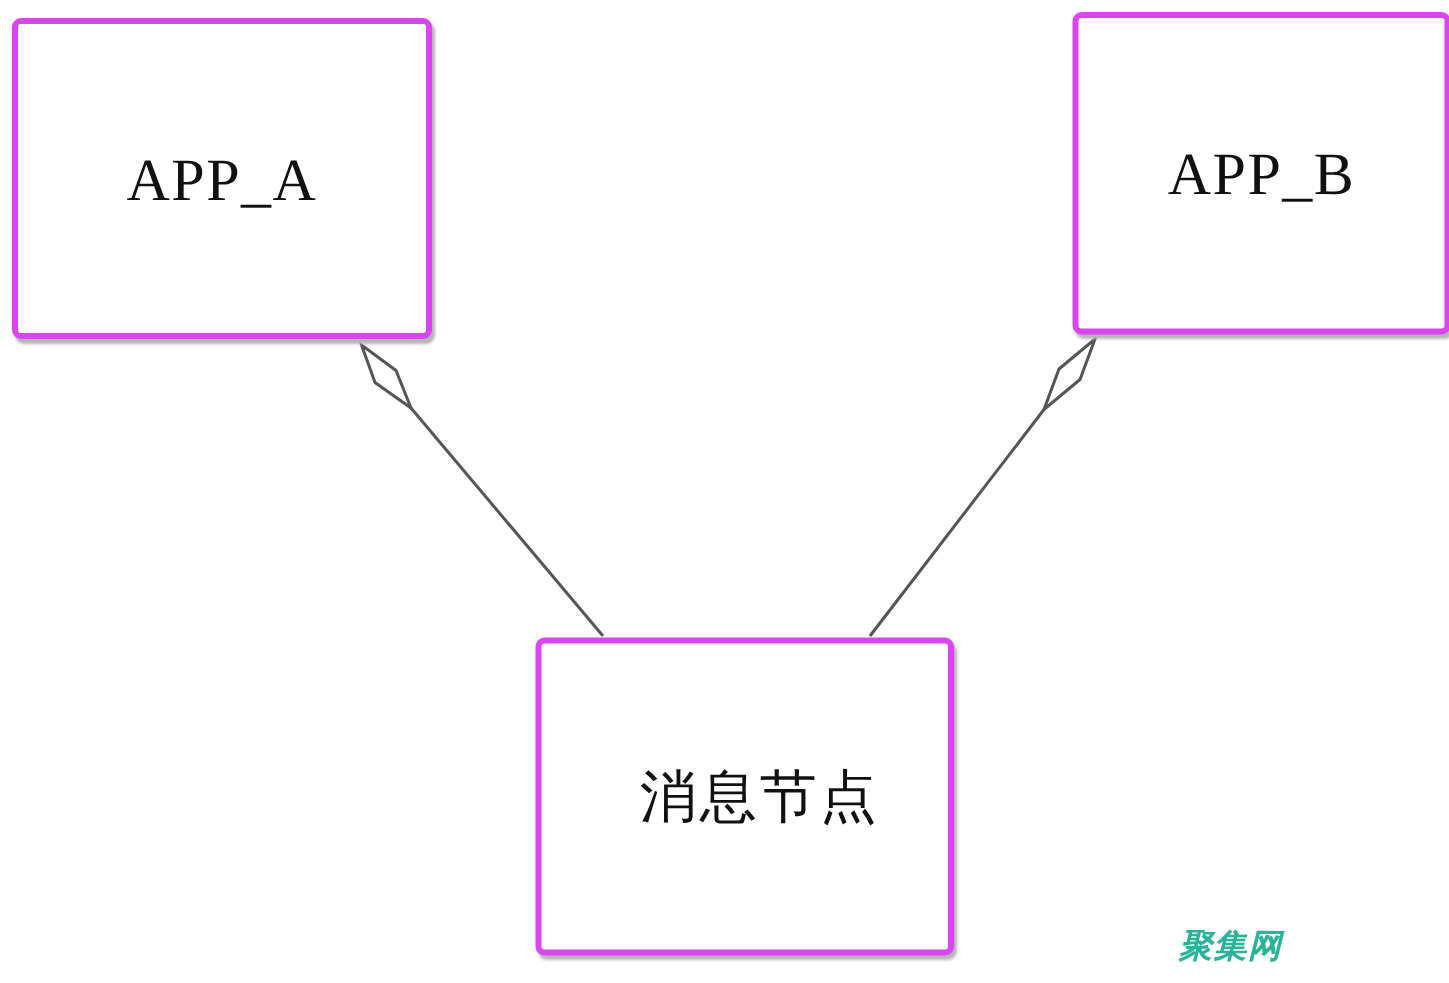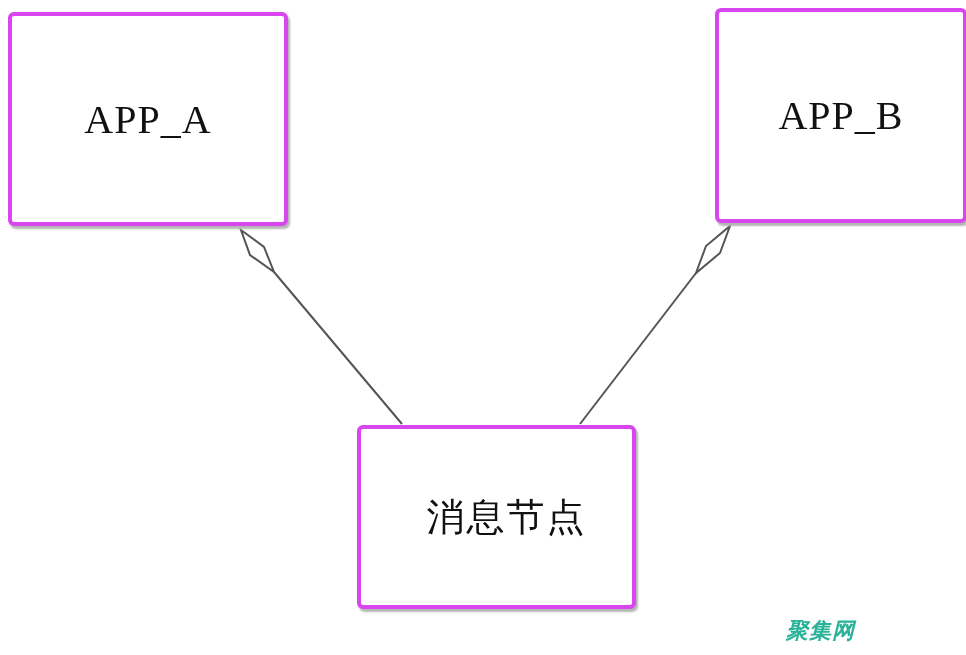--- a/index.html
+++ b/index.html
@@ -27,17 +27,17 @@
 </svg>
 
 <div class="node" style="left:8px;top:12px;width:280px;height:214px;">
   <span>APP_A</span>
 </div>
 
 <div class="node" style="left:675px;top:8px;width:252px;height:215px;margin-left:40px;">
   <span>APP_B</span>
 </div>
 
-<div class="node cn" style="left:357px;top:425px;width:279px;height:184px;">
+<div class="node cn" style="left:357px;top:425px;width:279px;height:212px;">
   <span style="margin-left:20px;">消息节点</span>
 </div>
 
 <div class="wm" style="color:#2bb39a;">聚集网</div>
 
 </body></html>

